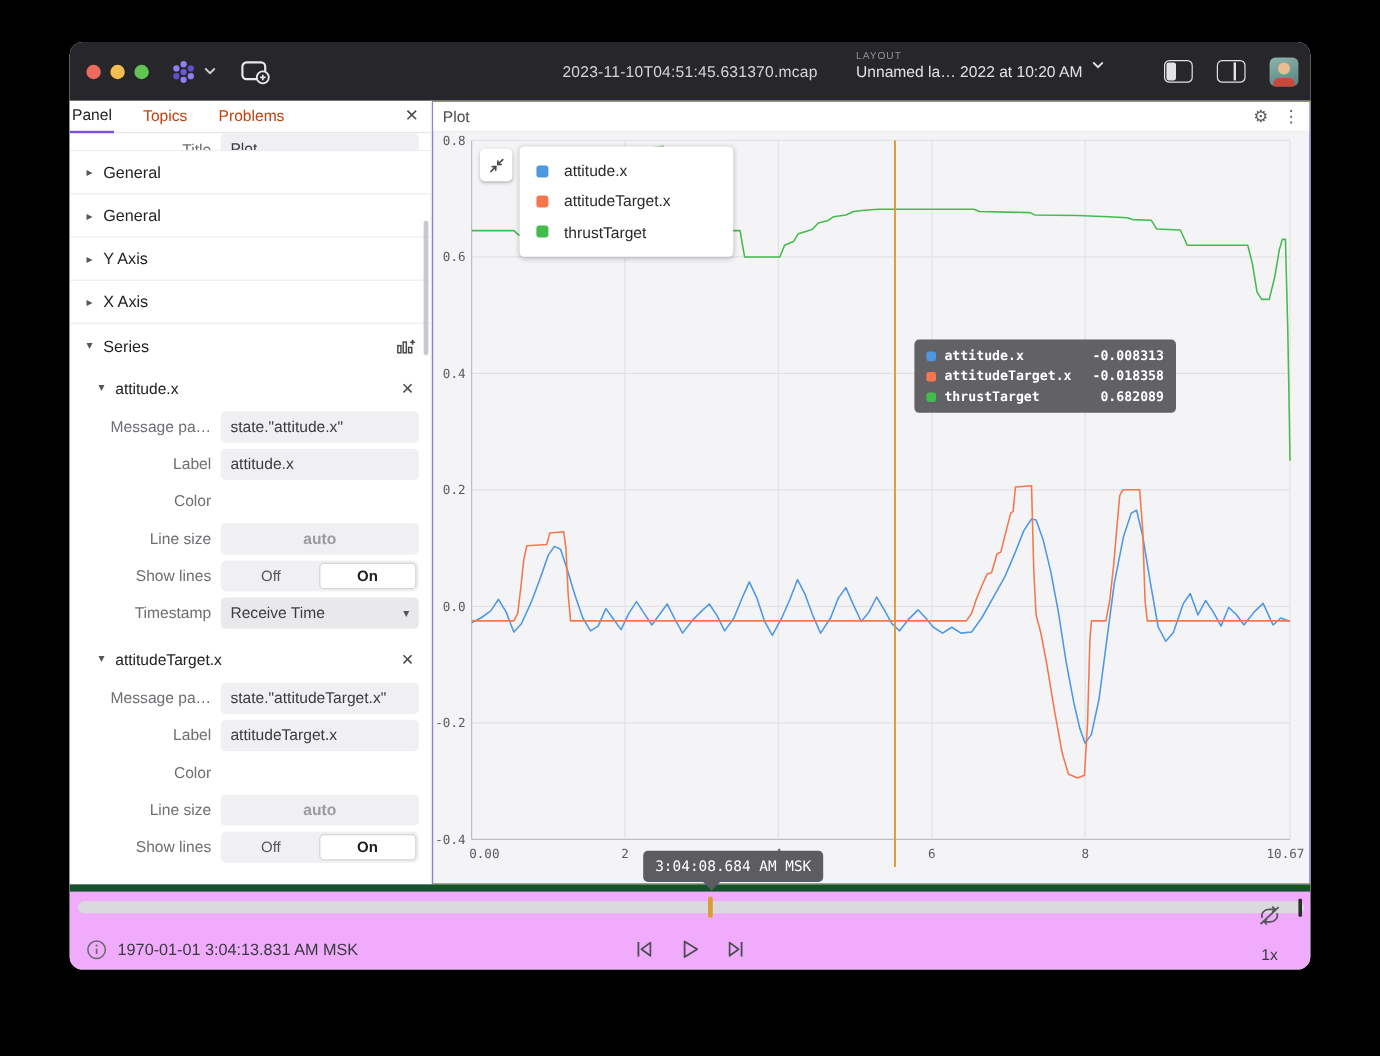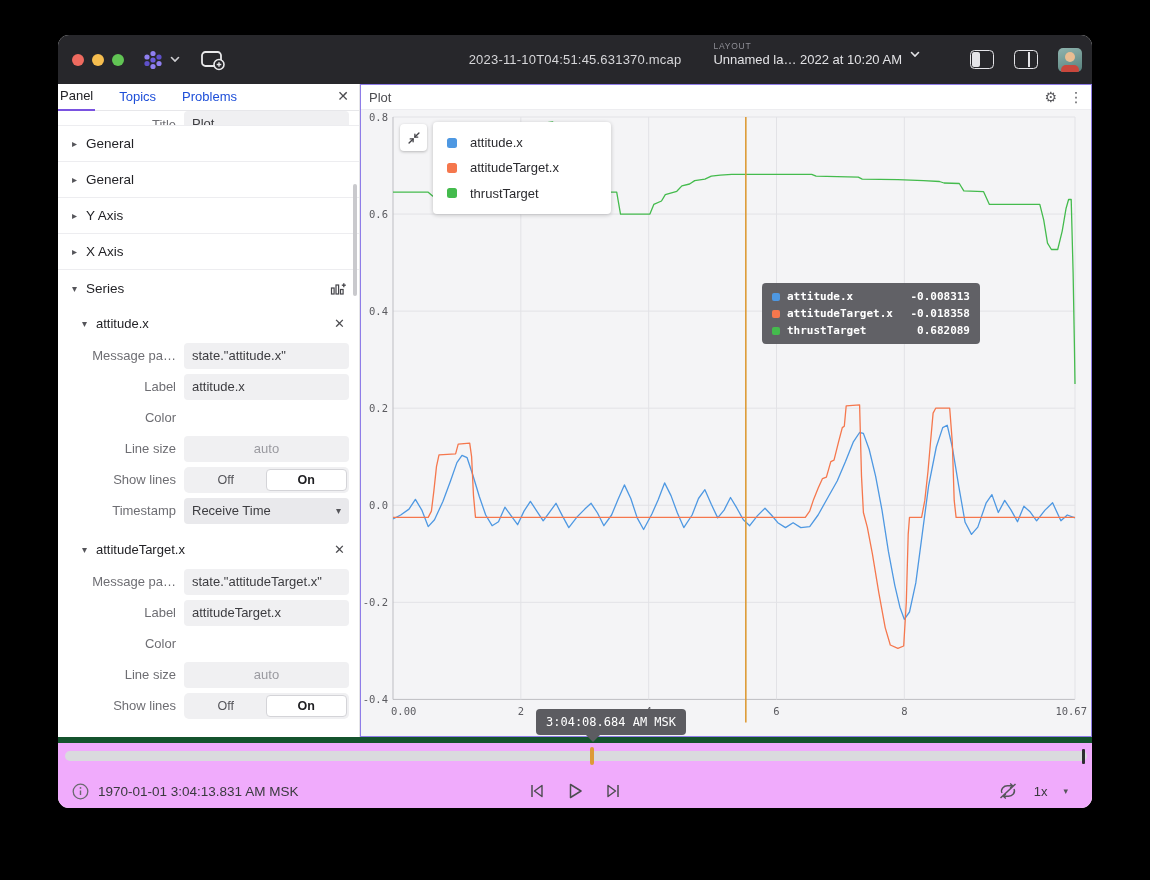--- a/index.html
+++ b/index.html
@@ -25,38 +25,38 @@
   .avatar { width:24px; height:24px; border-radius:5px; overflow:hidden; position:relative; background:linear-gradient(160deg,#8fb4ae,#57807c); }
   .avatar .face { position:absolute; left:7px; top:4px; width:10px; height:10px; border-radius:50%; background:#e9bd92; }
   .avatar .shirt { position:absolute; left:3px; bottom:-3px; width:18px; height:10px; border-radius:5px 5px 0 0; background:#c9473c; }
 
   
   .main { flex:1 1 auto; display:flex; min-height:0; background:#fff; }
 
   
   .sidebar { width:302px; flex:0 0 302px; border-right:1px solid #e4e4e7; position:relative; overflow:hidden; background:#fff; }
   .tabbar { height:27px; display:flex; align-items:center; border-bottom:1px solid #e7e7ea; position:relative; }
-  .tab { font-size:13px; color:#1d4ed8; margin-right:22px; padding:5px 2px 6px; position:relative; cursor:pointer; }
+  .tab { font-size:13px; color:#c2410c; margin-right:22px; padding:5px 2px 6px; position:relative; cursor:pointer; }
   .tab.active { color:#232327; border-bottom:2px solid #7a52e0; }
   .tab-close { position:absolute; right:10px; top:4px; font-size:14px; color:#4c4c50; cursor:pointer; }
   .clip-row { height:15px; overflow:hidden; position:relative; border-bottom:1px solid #ededf0; }
   .clip-row .inner { position:absolute; bottom:2px; left:0; right:0; display:flex; align-items:center; padding-right:10px; height:26px; margin-bottom:-14px; }
   .clip-row .lbl { flex:0 0 118px; text-align:right; font-size:13px; color:#6e6e73; }
   .clip-row .inp { flex:1; margin-left:8px; height:26px; background:#f0f0f2; border-radius:4px; font-size:13px; color:#3c3c40; padding:5px 8px; }
   .section { height:36px; display:flex; align-items:center; padding:0 12px 0 14px; border-bottom:1px solid #ededf0; cursor:pointer; }
   .chev { font-size:10px; color:#55555a; width:14px; display:inline-block; }
   .section .s-label { font-size:13.5px; color:#232327; }
   .section .spacer, .series-head .spacer { flex:1; }
   .series-head { height:34px; display:flex; align-items:center; padding:0 12px 0 24px; cursor:pointer; }
   .series-head .s-label { font-size:13px; color:#232327; }
   .x-btn { font-size:13px; color:#4c4c50; cursor:pointer; padding:2px; }
   .field-row { height:31px; display:flex; align-items:center; padding-right:10px; }
   .f-label { flex:0 0 118px; text-align:right; font-size:13px; color:#6e6e73; white-space:nowrap; overflow:hidden; }
   .f-input { flex:1; margin-left:8px; height:26px; background:#f0f0f2; border-radius:4px; font-size:13px; color:#3c3c40; padding:5px 8px; display:flex; align-items:center; }
-  .f-input.center { justify-content:center; color:#9a9aa0; }
+  .f-input.center { justify-content:center; color:#9a9aa0;font-weight:bold; }
   .swatch { width:15px; height:15px; border-radius:3px; margin-right:8px; border:1px solid rgba(0,0,0,.15); }
   .toggle { flex:1; margin-left:8px; height:26px; background:#f0f0f2; border-radius:5px; display:flex; padding:2px; }
   .toggle .opt { flex:1; display:flex; align-items:center; justify-content:center; font-size:12.5px; color:#55555a; border-radius:4px; cursor:pointer; }
   .toggle .opt.on { background:#fff; border:1px solid #d4d4d8; color:#1d1d20; font-weight:bold; }
   .select { flex:1; margin-left:8px; height:26px; background:#e9e9ec; border-radius:4px; font-size:13px; color:#3c3c40; padding:5px 8px; display:flex; align-items:center; cursor:pointer; }
   .select .car { margin-left:auto; font-size:10px; color:#55555a; }
   .scroll-thumb { position:absolute; right:2px; top:100px; width:4px; height:112px; background:#c9c9cd; border-radius:2px; }
 
   
   .plot-panel { flex:1 1 auto; position:relative; border:1px solid #8e7ce8; background:#f4f4f6; min-width:0; }
@@ -81,21 +81,21 @@
   
   .playbar { flex:0 0 71px; background:#f0abfc; position:relative; border-top:6px solid #14532d; }
   .scrub-track { position:absolute; left:7px; right:5px; top:8px; height:10px; background:#dadade; border-radius:5px; cursor:pointer; }
   .playhead { position:absolute; left:532px; top:4px; width:4px; height:18px; background:#dd9b37; border-radius:2px; }
   .end-marker { position:absolute; left:1024px; top:6px; width:3px; height:15px; background:#2d2d30; border-radius:1px; }
   .pb-controls { position:absolute; left:0; right:0; top:28px; height:40px; display:flex; align-items:center; }
   .info-icon { margin-left:14px; cursor:pointer; }
   .pb-time { margin-left:9px; font-size:13.5px; color:#3a3a3e; }
   .transport { position:absolute; left:50%; transform:translateX(-50%); display:flex; align-items:center; gap:20px; }
   .t-btn { cursor:pointer; display:flex; }
-  .pb-right { position:absolute; right:24px; display:flex; align-items:center; gap:16px; }
+  .pb-right { position:absolute; right:24px; display:flex; align-items:center; gap:16px;flex-direction:column; }
   .speed { font-size:13px; color:#3a3a3e; cursor:pointer; }
   .speed-car { font-size:9px; color:#55555a; cursor:pointer; }
 </style>
 </head>
 <body>
 
 <div class="stage">
   <div class="window">
 
     <div class="titlebar">

